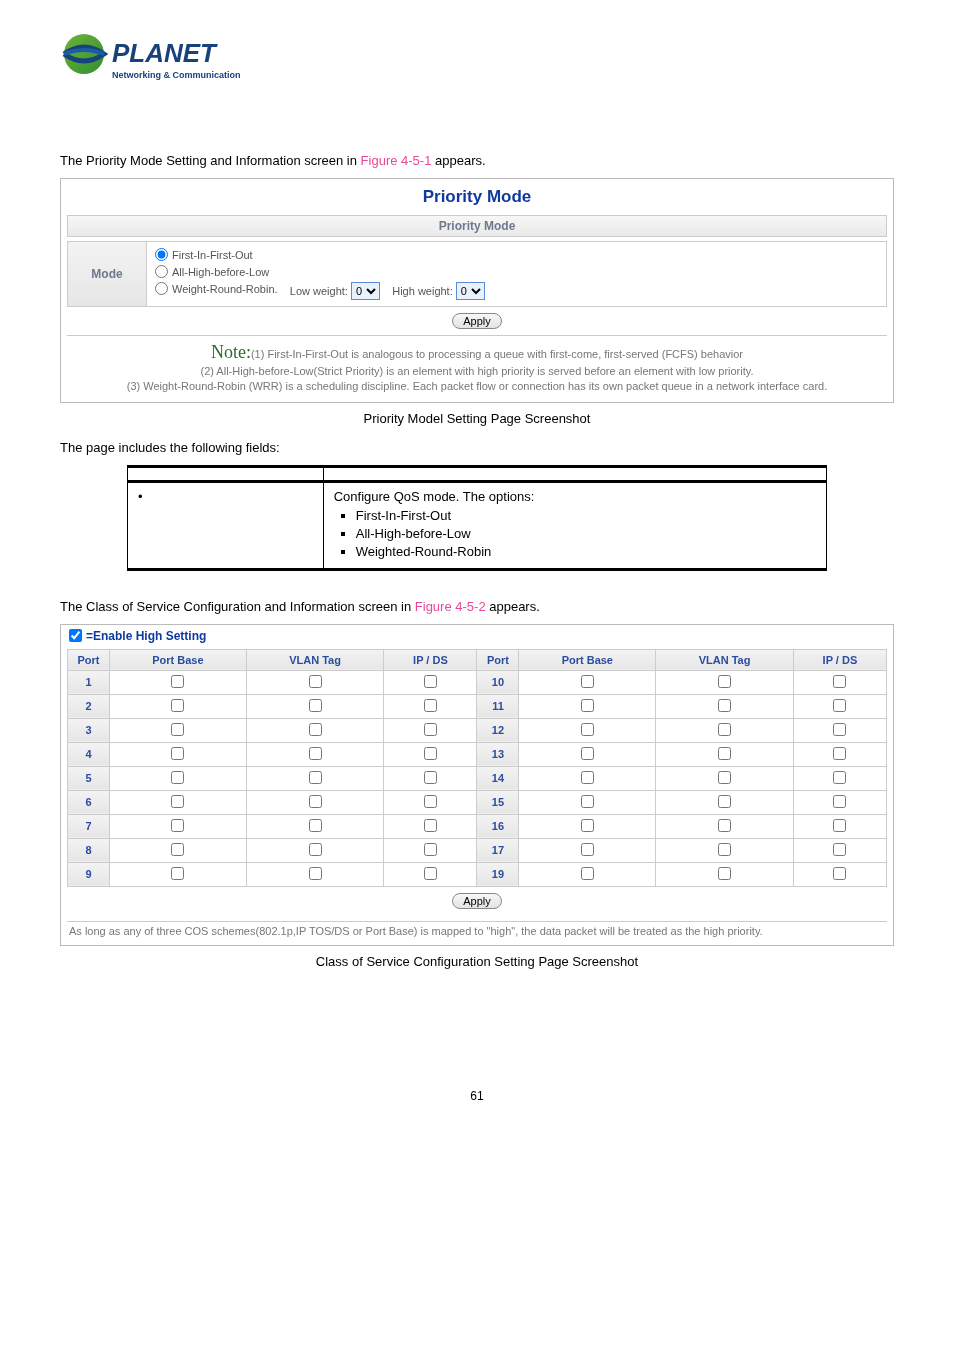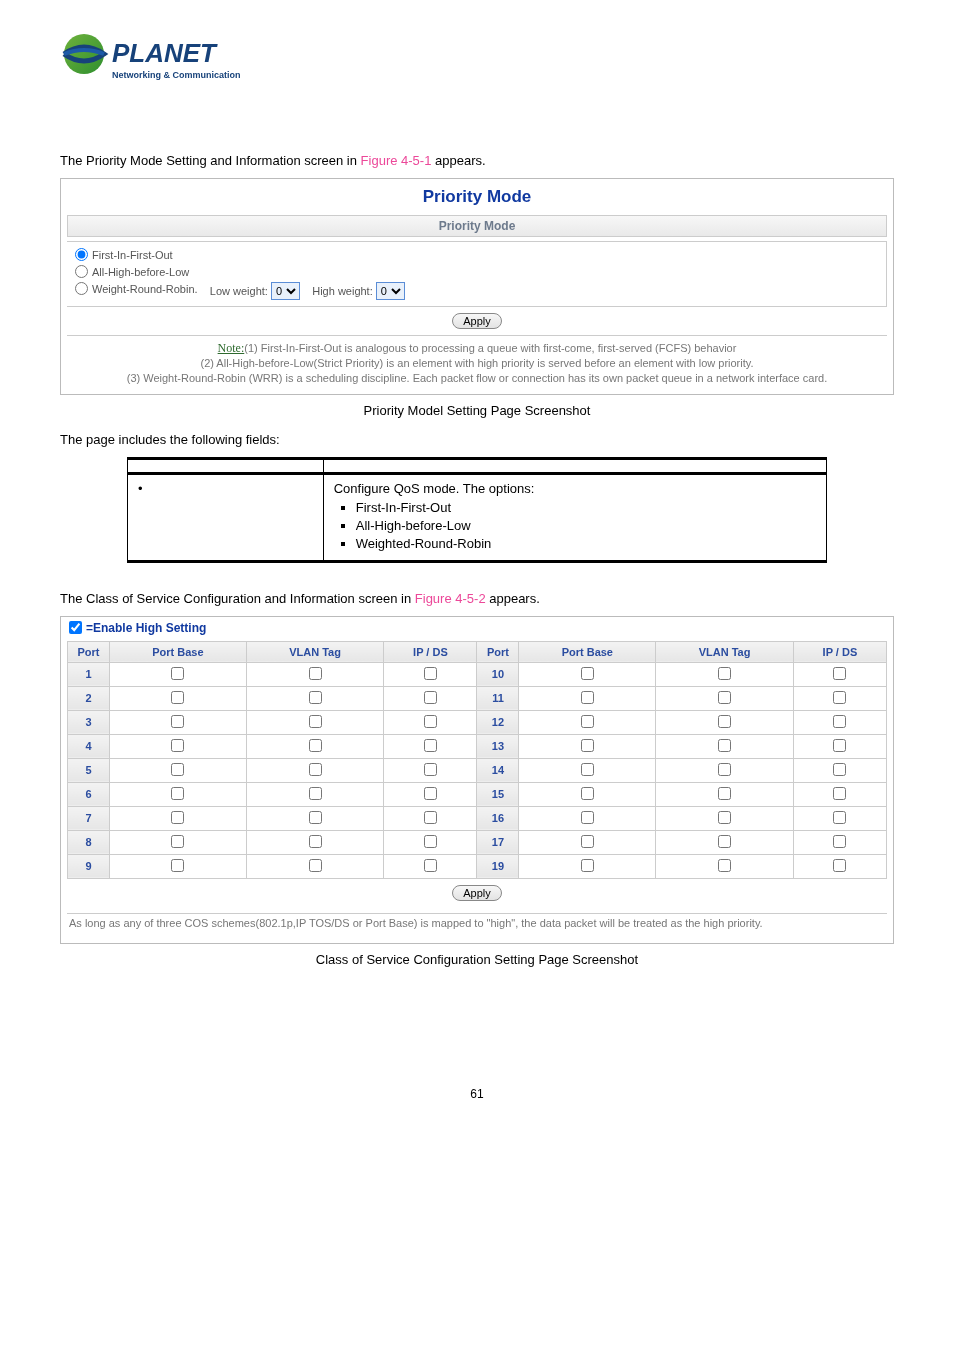--- a/index.html
+++ b/index.html
@@ -72,21 +72,21 @@
   .note-box {
     border-top: 1px solid #ccc;
     margin: 0 6px 6px;
     font-family: Verdana, Arial, sans-serif;
     font-size: 11px;
     color: #777;
     text-align: center;
     padding: 4px 2px 2px;
     line-height: 1.35;
   }
-  .note-box .nb { color: #2e6a2e; font-family: "Comic Sans MS", cursive; font-size: 12px; text-decoration: underline; }
+  .note-box .nb { color: #2e6a2e; font-family: "Comic Sans MS", cursive; font-size: 18px; }
   .caption { text-align: center; margin: 8px 0 14px; font-size: 13px; }
   
   .obj-table { width: 100%; border-collapse: collapse; margin: 6px auto 28px; max-width: 700px;}
   .obj-table th, .obj-table td { border: 1px solid #000; padding: 6px 10px; vertical-align: top;}
   .obj-table thead th { background: #fff; text-align: left; }
   .obj-table thead tr:first-child th { border-top: 3px solid #000; border-bottom: 3px solid #000;}
   .obj-table tbody tr:last-child td { border-bottom: 3px solid #000;}
   .desc-list { margin: 4px 0 0 22px; }
   .desc-list li { list-style: square; margin: 3px 0; }
   
@@ -105,21 +105,21 @@
     color: #2b4da0; font-weight: bold;
   }
   .cos-table td.port-col {
     background: linear-gradient(#f3f3f3,#e6e6e6);
     color: #2b4da0; font-weight: bold; width: 42px;
   }
   .cos-foot {
     font-family: Verdana, Arial, sans-serif;
     font-size: 11px; color: #777;
     border-top: 1px solid #ccc;
-    margin: 6px 6px 12px;
+    margin: 6px 6px 6px;
     padding: 3px 2px 2px;
   }
   select.weight {
     font-size: 11px; height: 18px;
     border: 1px solid #5b8dd6;
     background: #e9f1fb;
   }
   .page-num { text-align: center; margin-top: 120px; font-size: 12px; }
 </style>
 </head>
@@ -144,20 +144,21 @@
 </div>
 
 <p class="body-text">
   <span>The Priority Mode Setting and Information screen in </span><span class="figref">Figure 4-5-1</span><span> appears.</span>
 </p>
 
 <div class="panel">
   <div class="panel-title">Priority Mode</div>
   <div class="subhead-bar">Priority Mode</div>
   <div class="mode-row">
+    <div class="mode-label-cell">Mode</div>
     <div class="mode-options-cell">
       <div class="mode-line">
         <label>
           <input type="radio" name="pm" checked="" style="">
           <span>First-In-First-Out</span>
         </label>
       </div>
       <div class="mode-line">
         <label>
           <input type="radio" name="pm" style="">

